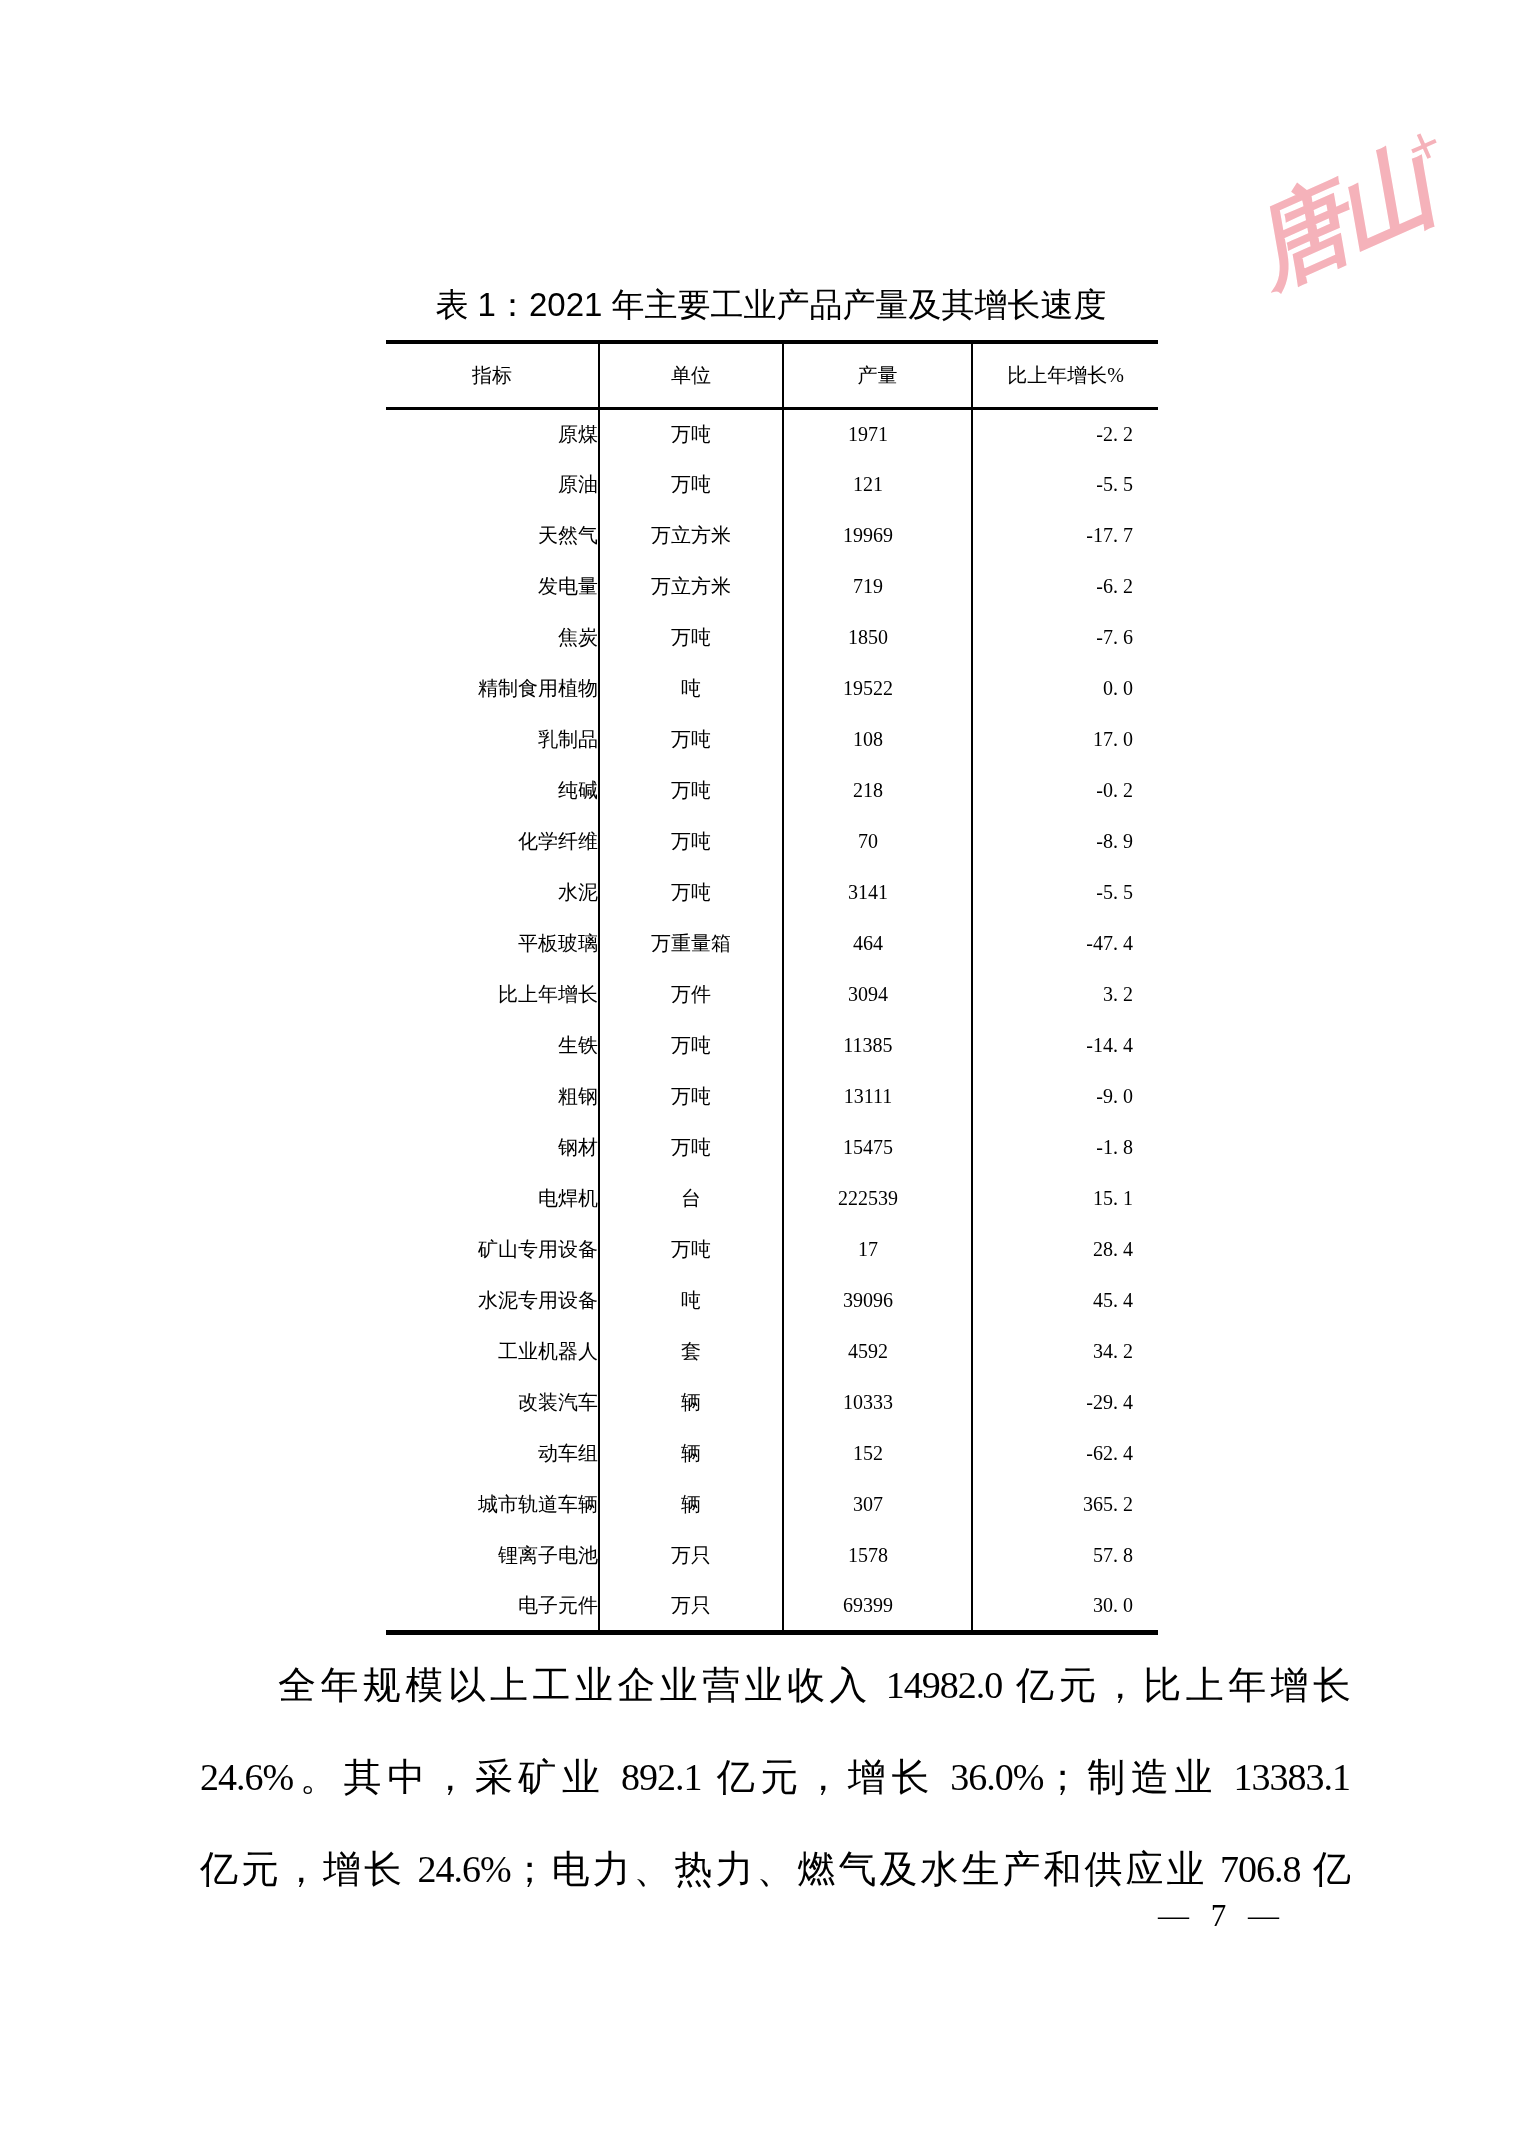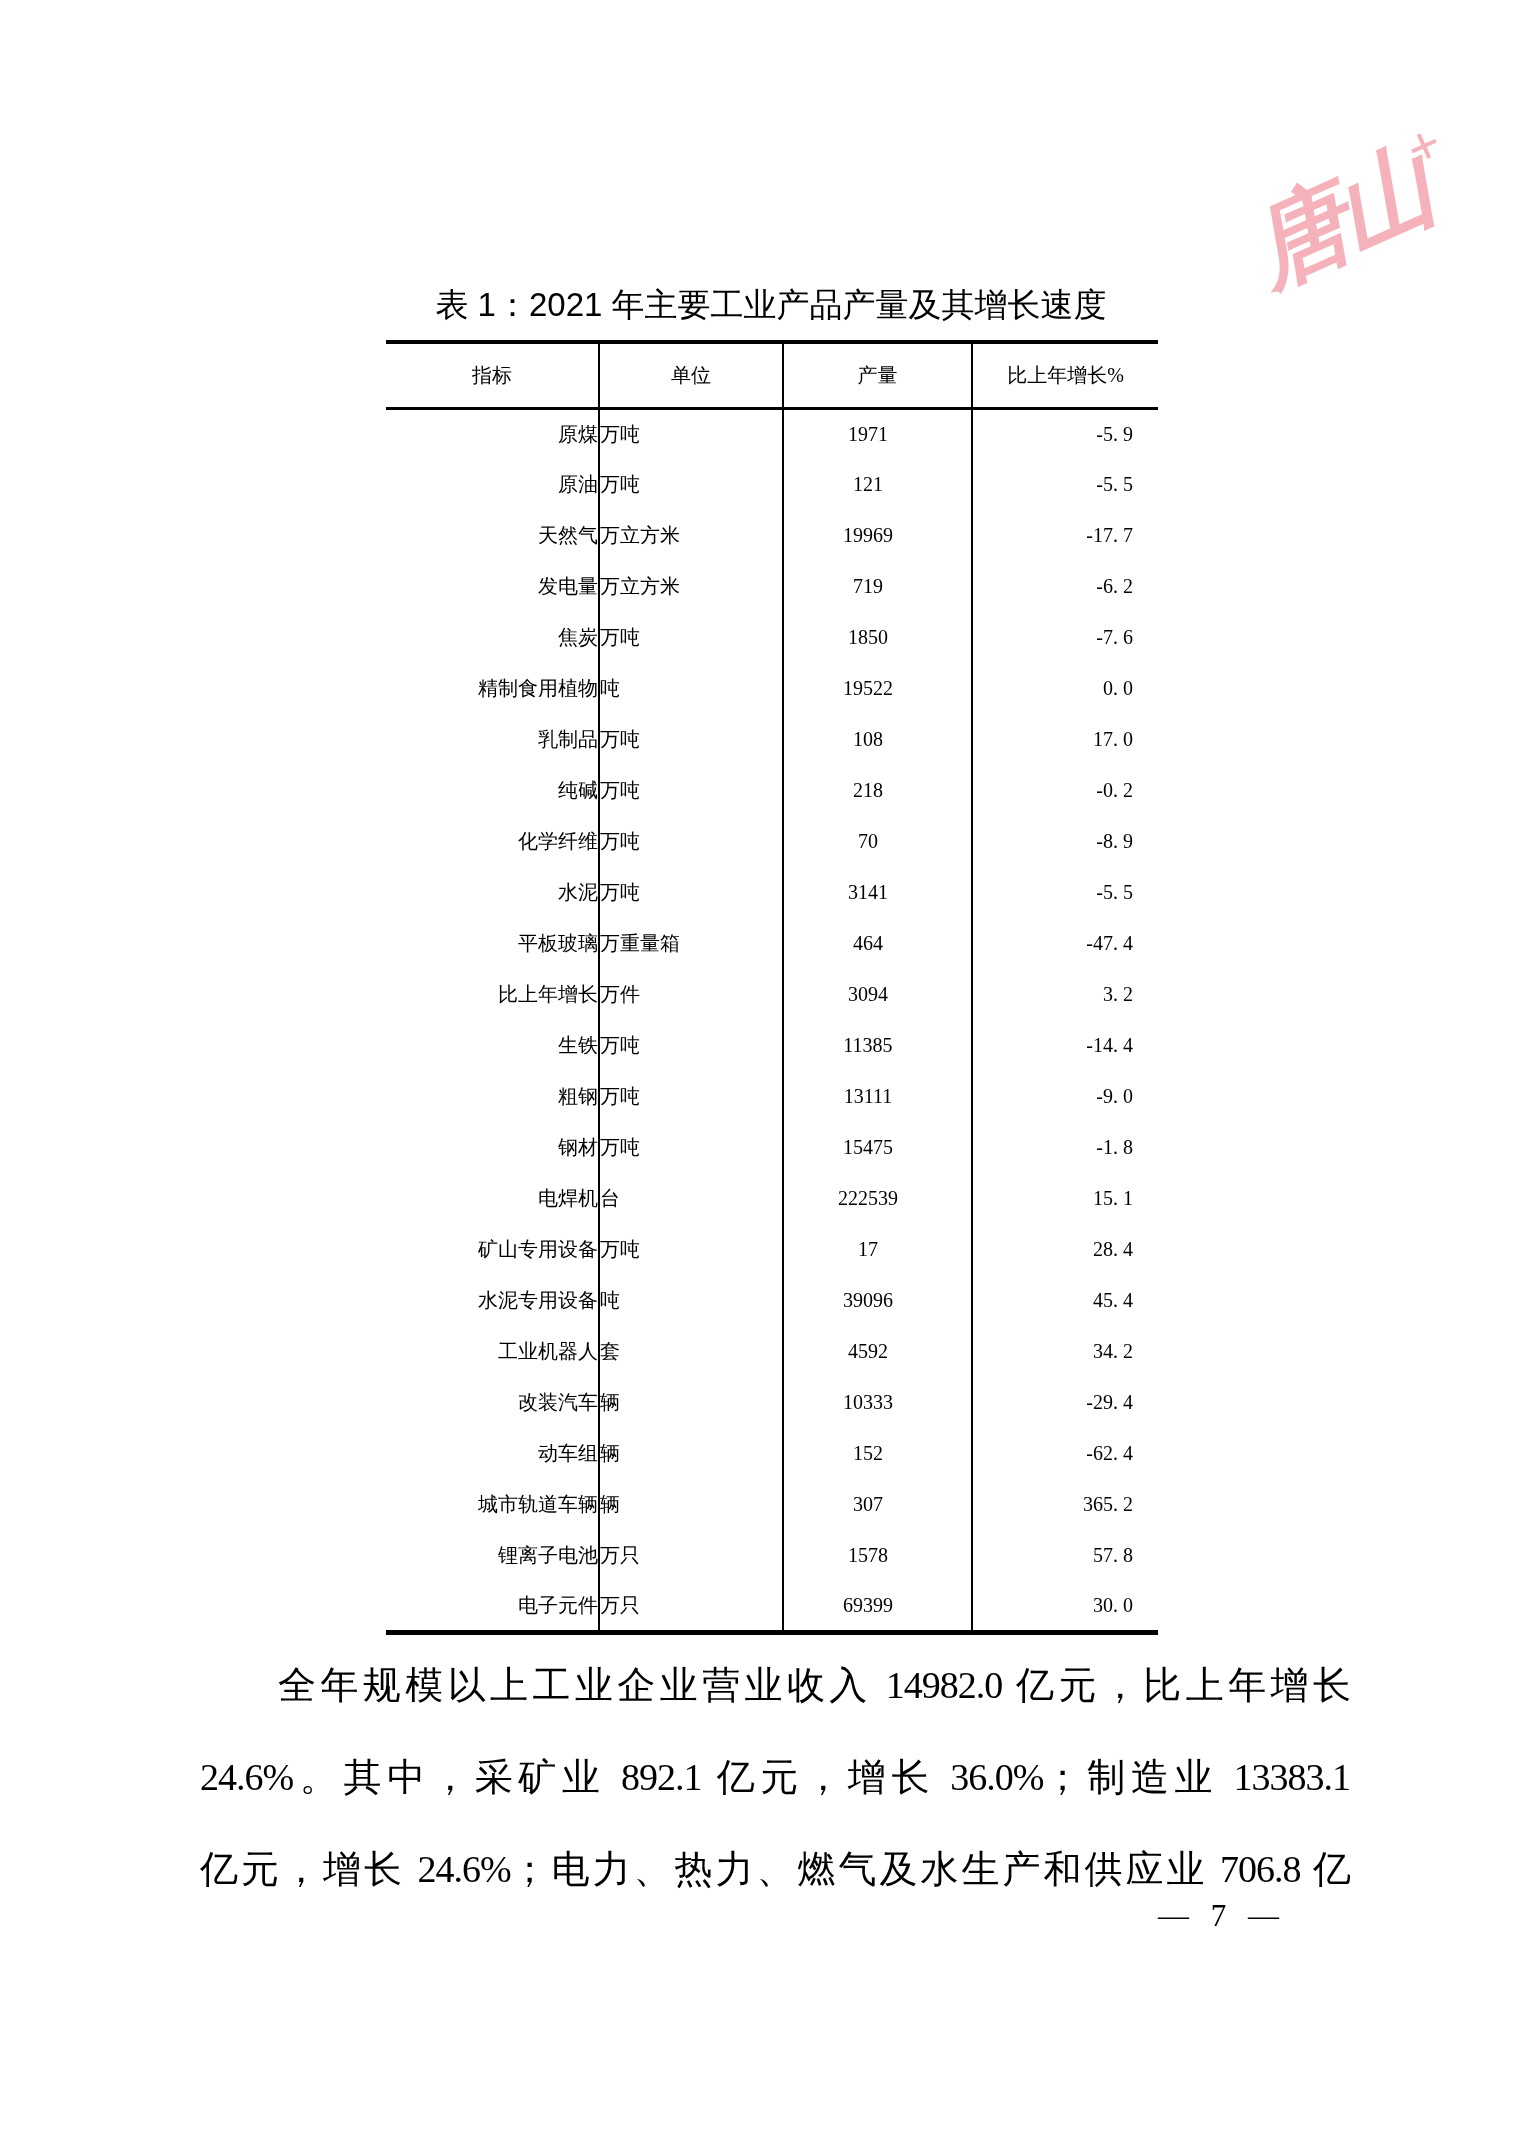--- a/index.html
+++ b/index.html
@@ -70,21 +70,21 @@
   table.stats thead th {
     font-weight: normal;
     text-align: center;
     vertical-align: middle;
     border-bottom: 3px solid #000;
   }
   table.stats tbody tr { height: 51px; }
   table.stats td { vertical-align: middle; }
   table.stats .v { border-right: 2px solid #000; }
   table.stats td.c0 { text-align: right;  padding-left: 13px; }
-  table.stats td.c1 { }
+  table.stats td.c1 { text-align: center; }
   table.stats td.c2 { text-align: center; padding-right: 19px; }
   table.stats td.c3 { text-align: right; padding-right: 25px; }
 
   
   .body-text {
     position: absolute;
     left: 200px;
     top: 1639px;
     width: 1150px;
     font-size: 38px;
@@ -134,21 +134,21 @@
         <th class="v">单位</th>
         <th class="v">产量</th>
         <th>比上年增长%</th>
       </tr>
     </thead>
     <tbody id="table-body">
         <tr>
           <td class="c0 v">原煤</td>
           <td class="c1 v">万吨</td>
           <td class="c2 v">1971</td>
-          <td class="c3">-5. 9</td>
+          <td class="c3">-2. 2</td>
         </tr>
         <tr>
           <td class="c0 v">原油</td>
           <td class="c1 v">万吨</td>
           <td class="c2 v">121</td>
           <td class="c3">-5. 5</td>
         </tr>
         <tr>
           <td class="c0 v">天然气</td>
           <td class="c1 v">万立方米</td>

